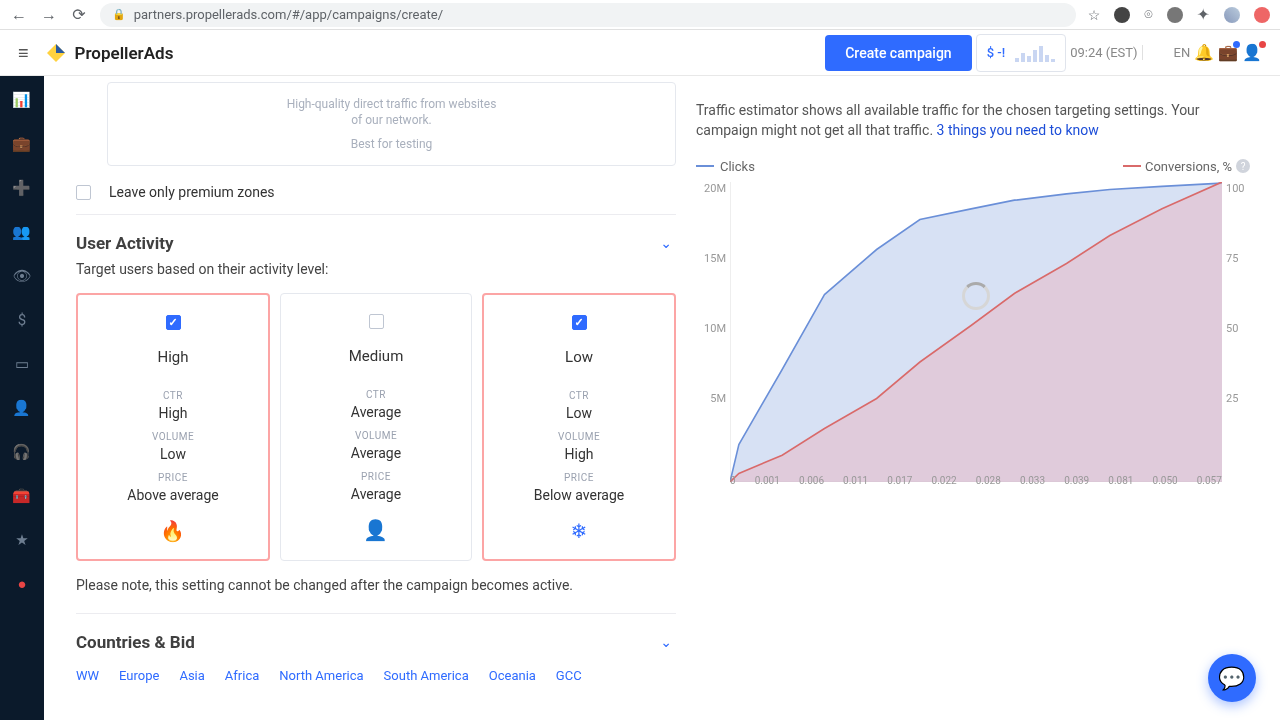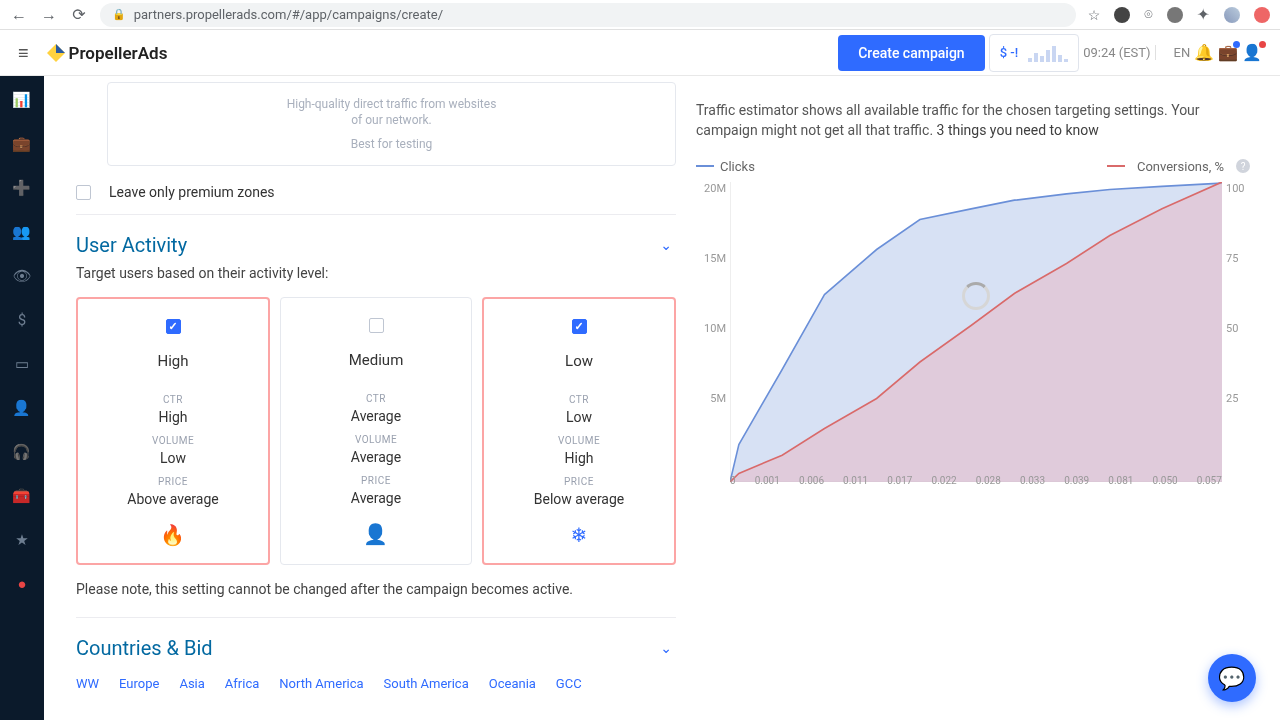--- a/index.html
+++ b/index.html
@@ -8,31 +8,31 @@
 .browser-chrome { height: 30px; background: #fff; display: flex; align-items: center; padding: 0 10px; gap: 12px; border-bottom: 1px solid #e0e0e0; }
 .nav-btn { width: 18px; height: 18px; display: flex; align-items: center; justify-content: center; color: #5f6368; cursor: pointer; }
 .url-bar { flex: 1; background: #f1f3f4; border-radius: 14px; height: 24px; display: flex; align-items: center; padding: 0 12px; gap: 8px; color: #5f6368; font-size: 13px; }
 .url-bar .lock { font-size: 11px; }
 .chrome-right { display: flex; align-items: center; gap: 14px; color: #5f6368; font-size: 14px; }
 .chrome-right > span { cursor: pointer; }
 .ext-icon { width: 16px; height: 16px; border-radius: 50%; background: #ccc; display: inline-block; }
 
 .app-header { height: 46px; display: flex; align-items: center; padding: 0 18px; border-bottom: 1px solid #e8e8e8; gap: 14px; }
 .hamburger { font-size: 18px; color: #555; cursor: pointer; }
-.logo { display: flex; align-items: center; font-size: 17px; font-weight: 600; color: #222; }
+.logo { display: flex; align-items: center; gap: 6px; font-size: 17px; font-weight: 600; color: #222; }
 .logo-mark { width: 26px; height: 26px; position: relative; }
 .logo-mark svg { width: 26px; height: 26px; }
 .header-right { margin-left: auto; display: flex; align-items: center; gap: 4px; }
 .btn-primary { background: #2f6bff; color: #fff; border: none; border-radius: 4px; padding: 10px 20px; font-size: 14px; font-weight: 500; cursor: pointer; }
 .balance-box { border: 1px solid #e0e4ec; border-radius: 4px; padding: 6px 10px; display: flex; align-items: center; gap: 10px; height: 38px; }
 .balance-txt { color: #2f6bff; font-size: 13px; font-weight: 500; }
 .balance-chart { display:flex; align-items:flex-end; gap:2px; height:18px; }
 .balance-chart span { width:4px; background:#c9d6f2; display:block; }
 .time-txt { color: #888; font-size: 13px; }
-.lang-txt { color: #888; font-size: 13px; border-left: 1px solid #e0e0e0; padding-left: 18px; }
+.lang-txt { color: #888; font-size: 13px; border-left: 1px solid #e0e0e0; padding-left: 31px; }
 .header-icon { color: #888; font-size: 16px; cursor: pointer; position: relative; }
 .dot-blue { width:7px; height:7px; background:#2f6bff; border-radius:50%; position:absolute; top:-2px; right:-2px; }
 .dot-red { width:7px; height:7px; background:#e84545; border-radius:50%; position:absolute; top:-2px; right:-4px; }
 
 .app-body { display: flex; height: calc(720px - 30px - 46px); }
 .sidebar { width: 44px; background: #0b1a2b; display: flex; flex-direction: column; align-items: center; padding-top: 14px; gap: 24px; }
 .side-item { width: 20px; height: 20px; color: #6d7d90; display: flex; align-items: center; justify-content: center; font-size: 15px; cursor: pointer; }
 .side-item.active { color: #ffc107; }
 
 .content { flex: 1; display: flex; overflow: hidden; }
@@ -43,45 +43,45 @@
 .traffic-card { flex: 1; border: 1px solid #e5e8ee; border-radius: 4px; padding: 14px 18px 14px; text-align: center; color: #a9b0bd; font-size: 12px; }
 .traffic-card .tc-line { margin-bottom: 2px; }
 .traffic-card .tc-best { margin-top: 10px; }
 
 .checkbox-row { display: flex; align-items: center; gap: 18px; margin: 18px 0 14px; font-size: 14px; color: #333; }
 .chk { width: 15px; height: 15px; border: 1.5px solid #bfc6d2; border-radius: 2px; cursor: pointer; }
 
 .divider { height:1px; background:#ececf0; margin: 0 0 0 0; }
 
 .section-header { display: flex; justify-content: space-between; align-items: center; padding: 18px 4px 8px 0; }
-.section-title { font-size: 20px; font-weight: 400; color: #0369a1; }
+.section-title { font-size: 17px; font-weight: 700; color: #404040; }
 .chevron { color: #2f6bff; font-size: 14px; cursor:pointer; }
 .section-sub { font-size: 14px; color: #444; margin-bottom: 16px; }
 
 .activity-grid { display: flex; gap: 10px; margin-bottom: 16px; }
 .activity-card { flex: 1; border: 1px solid #e5e8ee; border-radius: 4px; padding: 20px 10px 16px; text-align: center; cursor: pointer; }
 .activity-card.selected { border: 2px solid #fca5a5; }
 .ac-chk { width: 15px; height: 15px; border: 1.5px solid #bfc6d2; border-radius: 2px; margin: 0 auto 18px; display: flex; align-items: center; justify-content: center; }
 .ac-chk.on { background: #2f6bff; border-color: #2f6bff; }
 .ac-chk.on::after { content:"✓"; color:#fff; font-size:11px; font-weight:bold; }
 .ac-title { font-size: 15px; color: #333; margin-bottom: 24px; }
 .ac-label { font-size: 10px; color: #9aa1af; letter-spacing: 0.5px; margin-bottom: 4px; }
 .ac-val { font-size: 14px; color: #333; margin-bottom: 10px; }
 .ac-icon { margin-top: 16px; font-size: 20px; color: #9aa1af; }
 .ac-icon.fire { color:#2f6bff; }
 .ac-icon.snow { color:#2f6bff; }
 
 .note-txt { font-size: 14px; color: #444; margin-bottom: 20px; }
 
 .traffic-title { font-size: 21px; font-weight: 700; color: #1a1a1a; margin-bottom: 14px; }
 .traffic-desc { font-size: 14px; color: #555; line-height: 1.45; margin-bottom: 18px; }
-.traffic-desc a { color: #404040; text-decoration: none; }
+.traffic-desc a { color: #1d4ed8; text-decoration: none; }
 .legend { display: flex; justify-content: space-between; align-items: center; margin-bottom: 8px; font-size: 13px; }
 .legend-left { display: flex; align-items: center; gap: 6px; color: #666; }
-.legend-right { display: flex; align-items: center; gap: 12px; color: #666; }
+.legend-right { display: flex; align-items: center; gap: 4px; color: #666; }
 .lg-line { width: 18px; height: 2px; display: inline-block; }
 .q-circle { width:14px; height:14px; border-radius:50%; background:#d0d4dc; color:#fff; font-size:10px; display:inline-flex; align-items:center; justify-content:center; }
 
 .chart-wrap { position: relative; height: 300px; margin-left: 34px; margin-right: 28px; }
 .chart-svg { width: 100%; height: 100%; }
 .y-axis-left { position: absolute; left: -34px; top: 0; height: 280px; display:flex; flex-direction:column; justify-content:space-between; font-size:11px; color:#999; text-align:right; width:30px;gap:35px; }
 .y-axis-right { position: absolute; right: -28px; top: 0; height: 280px; display:flex; flex-direction:column; justify-content:space-between; font-size:11px; color:#999; width:24px; }
 .x-axis { position: absolute; bottom: -4px; left: 0; right: 0; display:flex; justify-content:space-between; font-size:10px; color:#999; }
 .spinner { position:absolute; left:50%; top:38%; width:28px; height:28px; border:3px solid #d6d6d6; border-top-color:#aaa; border-radius:50%; transform:translate(-50%,-50%); }
 

